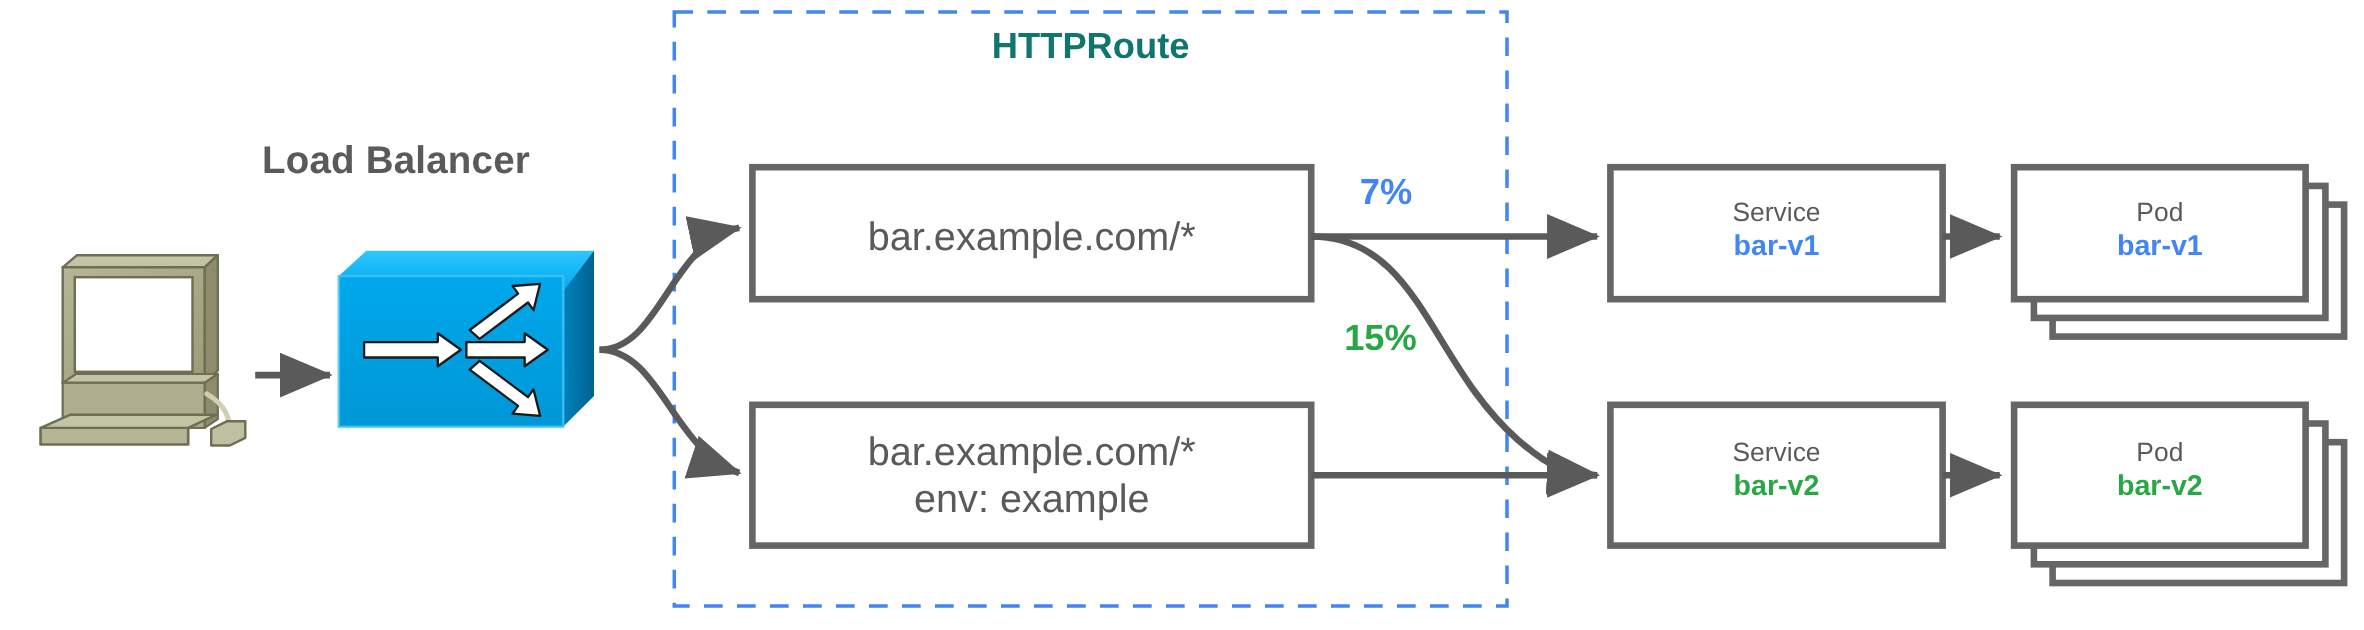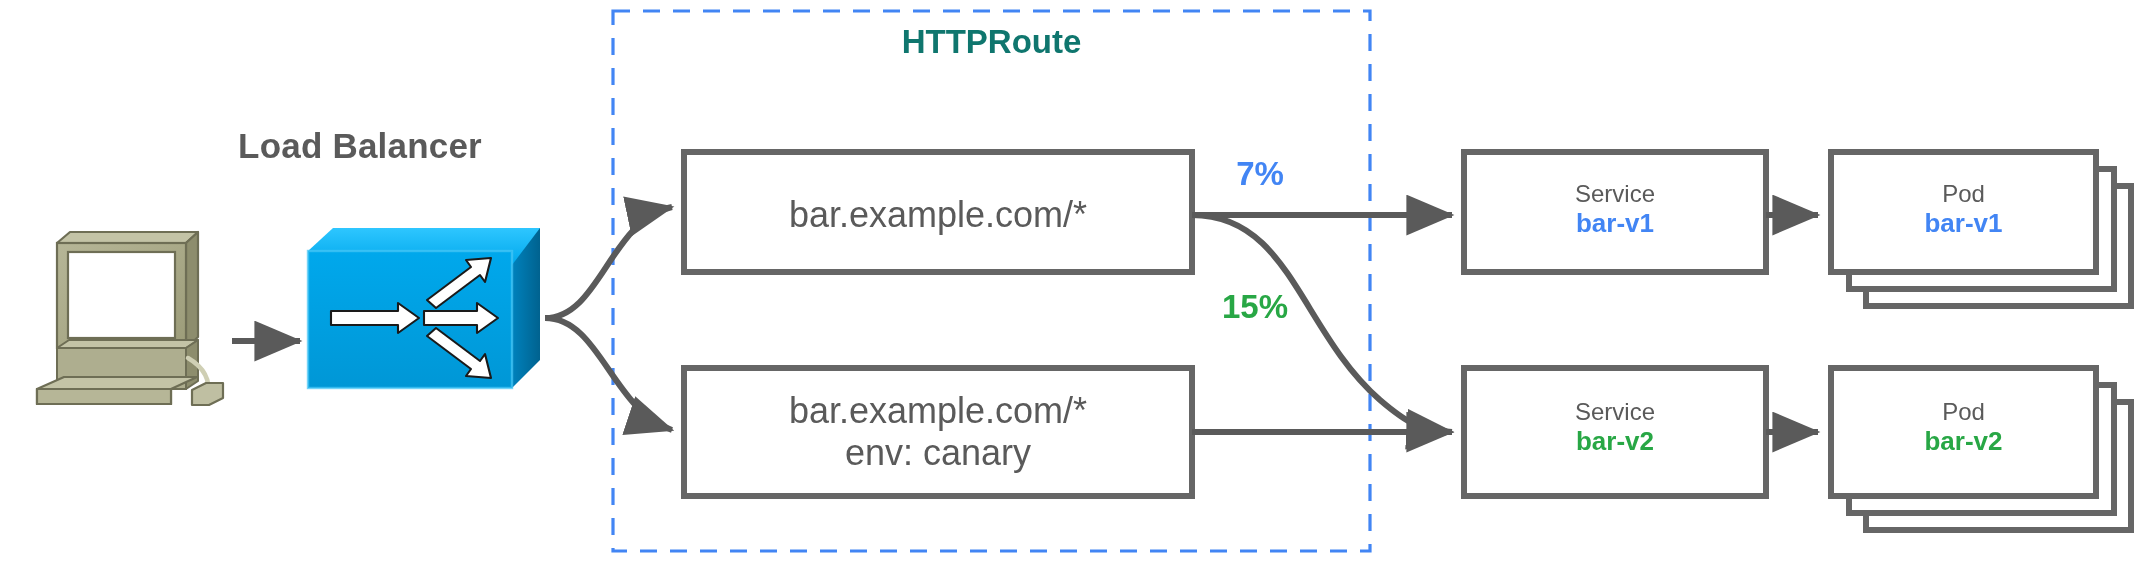--- a/index.html
+++ b/index.html
@@ -172,21 +172,21 @@
   <div class="txt route-title" style="left:613px; top:22px; width:757px;">
     <div>HTTPRoute</div>
   </div>
 
   <div class="txt box-text" style="left:684px; top:194px; width:508px;">
     <div>bar.example.com/*</div>
   </div>
 
   <div class="txt box-text" style="left:684px; top:390px; width:508px;">
     <div>bar.example.com/*</div>
-    <div>env: canary</div>
+    <div>env: example</div>
   </div>
 
   <div class="txt pct blue" style="left:1200px; top:155px; width:120px;">7%</div>
 
   <div class="txt pct green" style="left:1195px; top:288px; width:120px;">15%</div>
 
   <div class="txt" style="left:1464px; top:180px; width:302px;">
     <div class="node-kind">Service</div>
     <div class="node-name blue">bar-v1</div>
   </div>

